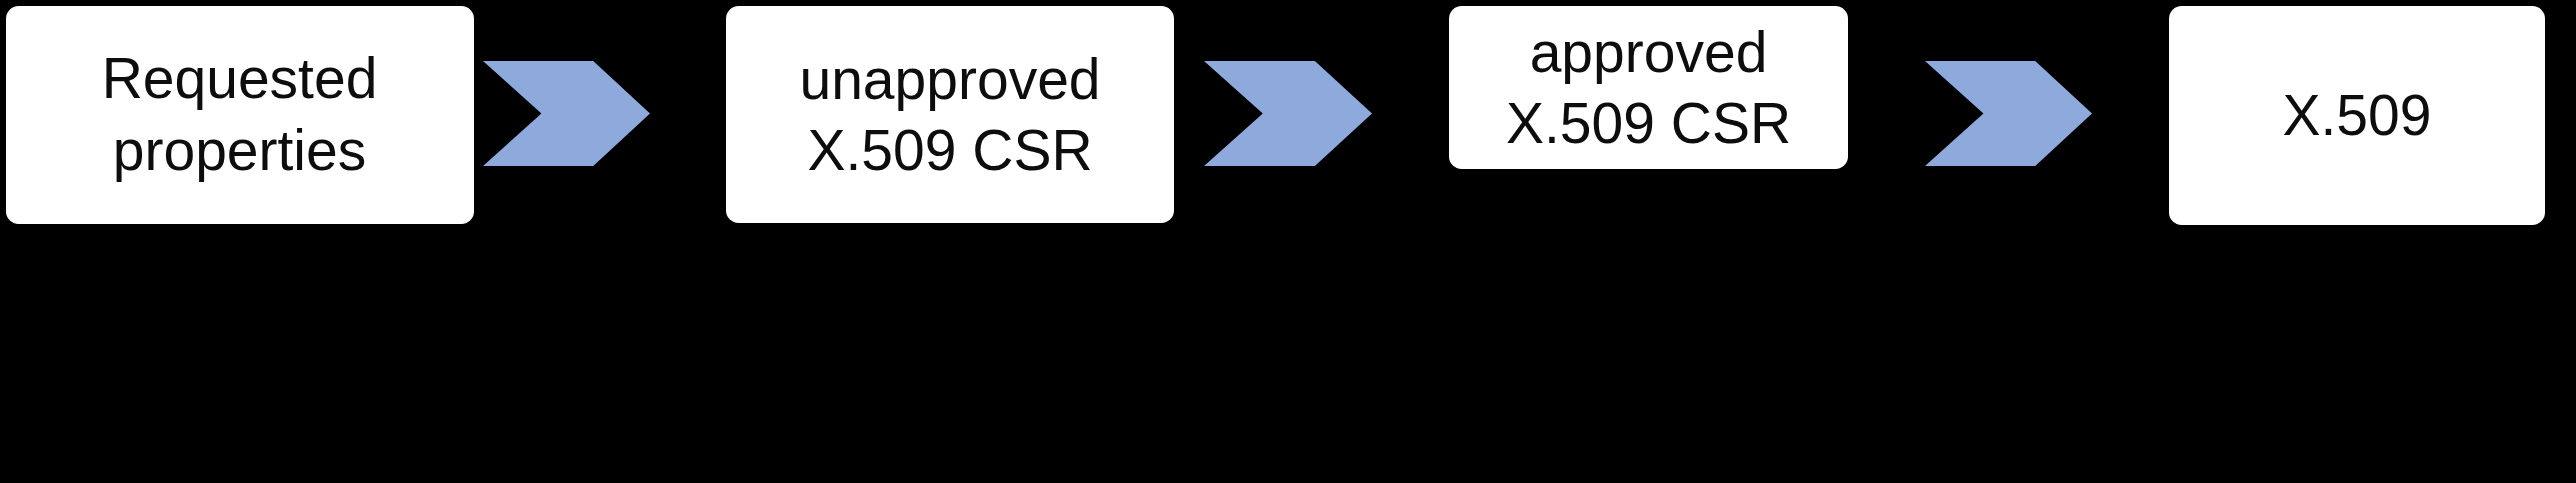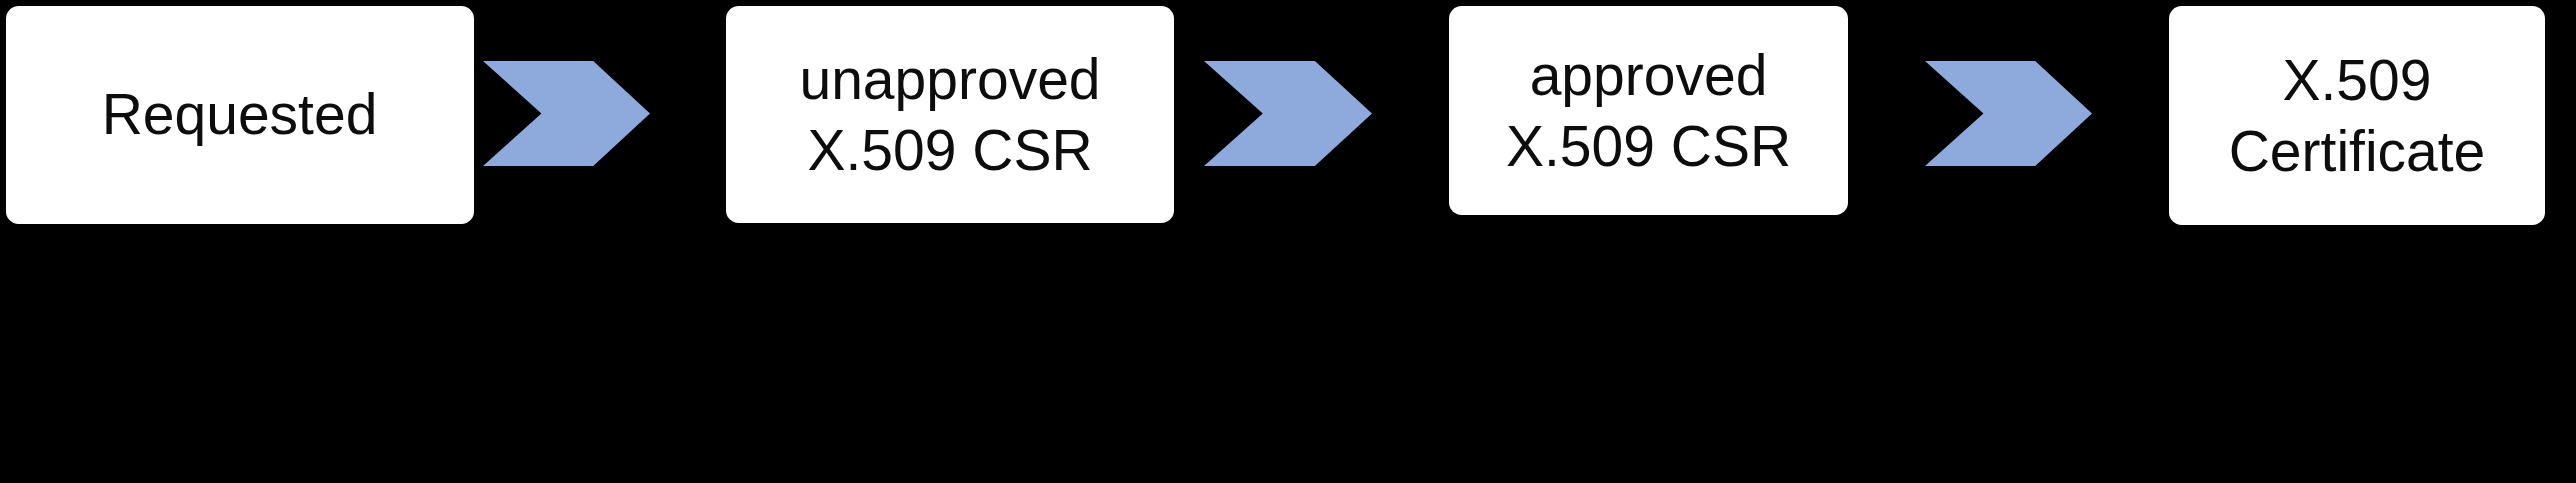--- a/index.html
+++ b/index.html
@@ -45,48 +45,48 @@
   }
   .chevron-arrow {
     position: absolute;
     background: var(--arrow);
     clip-path: polygon(0% 0%, 66% 0%, 100% 50%, 66% 100%, 0% 100%, 35% 50%);
   }
   #box1   { left: 5.5px;    top: 5.5px;  width: 468px; height: 218px; }
   #arrow1 { left: 483px;  top: 61px; width: 167px; height: 105px; }
   #box2   { left: 726px;  top: 6.3px;  width: 448px; height: 217px; }
   #arrow2 { left: 1204px; top: 61px; width: 168px; height: 105px; }
-  #box3   { left: 1449px; top: 6.3px;  width: 399px; height: 209px; }
+  #box3   { left: 1449px; top: 6.3px;  width: 399px; height: 163px; }
   #arrow3 { left: 1925px; top: 61px; width: 167px; height: 105px; }
   #box4   { left: 2169px; top: 6.3px;  width: 376px; height: 219px; }
 </style>
 </head>
 <body>
 
 <div class="diagram">
 
   <div class="stage-box" id="box1">
     <span class="stage-line">Requested</span>
+    <span class="stage-line">properties</span>
   </div>
 
   <div class="chevron-arrow" id="arrow1"></div>
 
   <div class="stage-box" id="box2">
     <span class="stage-line">unapproved</span>
     <span class="stage-line">X.509 CSR</span>
   </div>
 
   <div class="chevron-arrow" id="arrow2"></div>
 
   <div class="stage-box" id="box3">
     <span class="stage-line">approved</span>
     <span class="stage-line">X.509 CSR</span>
   </div>
 
   <div class="chevron-arrow" id="arrow3"></div>
 
   <div class="stage-box" id="box4">
     <span class="stage-line">X.509</span>
-    <span class="stage-line">Certificate</span>
   </div>
 
 </div>
 
 
 </body></html>

